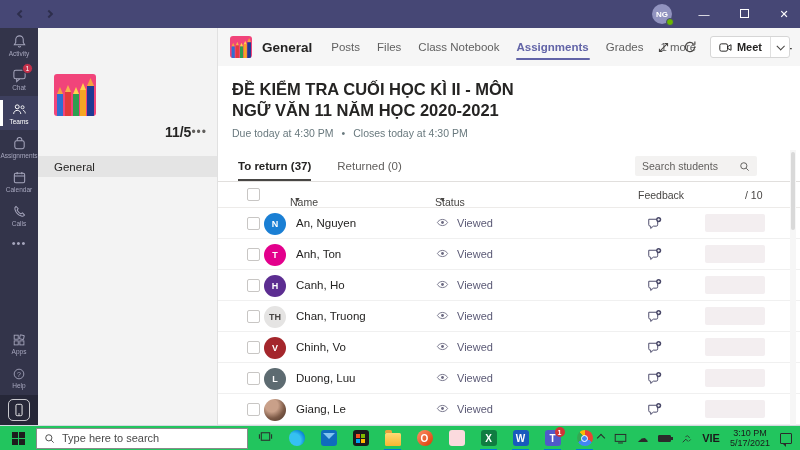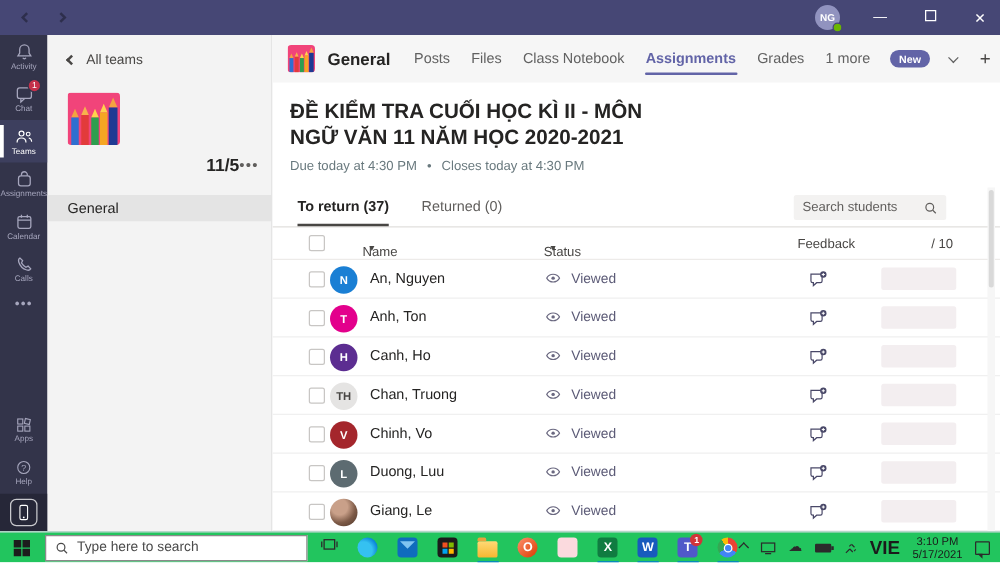--- a/index.html
+++ b/index.html
@@ -109,21 +109,21 @@
   .ic-excel{background:#107c41}
   .ic-word{background:#185abd}
   .ic-teams{background:#5059c9;position:relative}
   .tb-badge{position:absolute;top:-3px;right:-4px;width:10px;height:10px;border-radius:50%;background:#d13438;color:#fff;font-size:7px;font-weight:bold;display:flex;align-items:center;justify-content:center}
   .ic-chrome{border-radius:50%;background:conic-gradient(#ea4335 0 33%,#4285f4 33% 66%,#34a853 66% 89%,#fbbc05 89% 100%);position:relative}
   .ic-chrome::after{content:"";position:absolute;inset:4.5px;border-radius:50%;background:#4285f4;border:1.5px solid #fff}
   .tray{margin-left:auto;display:flex;align-items:center;gap:10px;padding-right:8px;color:#1b1b1b}
   .tray-ico{font-size:11px;line-height:1;color:#2b2b2b}
   .battery{width:13px;height:7px;border:1px solid #2b2b2b;border-radius:1px;position:relative;background:#2b2b2b}
   .battery::after{content:"";position:absolute;right:-3px;top:1.5px;width:2px;height:3px;background:#2b2b2b}
-  .lang{font-size:15px;font-weight:bold}
+  .lang{font-size:11px;font-weight:bold}
   .clock{font-size:9px;text-align:center;line-height:10px}
   .action-center{width:12px;height:11px;border:1.2px solid #2b2b2b;border-radius:1px;position:relative}
   .action-center::after{content:"";position:absolute;left:1px;bottom:-4px;border-left:4px solid transparent;border-right:0 solid transparent;border-top:4px solid #2b2b2b}
 </style>
 </head>
 <body>
 
 <div class="screen">
 
   <div class="titlebar">
@@ -208,24 +208,20 @@
       <span class="phone-frame">
         <svg width="10" height="14" viewBox="0 0 10 16">
             <rect x="1.5" y="1.5" width="7" height="13" rx="1.5" fill="none" stroke="#fff"></rect>
             <circle cx="5" cy="12.5" r=".8" fill="#fff"></circle>
           </svg>
       </span>
     </div>
   </div>
 
   <div class="teams-panel">
-    <div class="allteams">
-      <span class="chev chev-left" style="color:#484644"></span>
-      <span>All teams</span>
-    </div>
     <div class="team-img">
       <svg width="42" height="42" viewBox="0 0 42 42">
         <rect width="42" height="42" fill="#f1447a"></rect>
         <polygon points="3,20 9,20 6,13" fill="#f4a340"></polygon>
           <rect x="3" y="20" width="6" height="22" fill="#2f6fd0"></rect>
         <polygon points="11,18 17,18 14,11" fill="#f7b24c"></polygon>
           <rect x="11" y="18" width="6" height="24" fill="#e23b3b"></rect>
         <polygon points="19,20 25,20 22,13" fill="#ffd34d"></polygon>
           <rect x="19" y="20" width="6" height="22" fill="#2e9e4f"></rect>
         <polygon points="26,16 32,16 29,9" fill="#ffd34d"></polygon>
@@ -266,20 +262,41 @@
         <span class="ch-tab">Posts</span>
         <span class="ch-tab">Files</span>
         <span class="ch-tab">Class Notebook</span>
         <span class="ch-tab active">Assignments</span>
         <span class="ch-tab">Grades</span>
         <span class="ch-tab">1 more</span>
         <span class="new-pill">New</span>
         <span class="chev chev-down" style="color:#616161"></span>
         <span class="ch-plus">+</span>
       </div>
+      <div class="ch-actions">
+        <svg width="13" height="13" viewBox="0 0 16 16">
+            <path d="M3 13 L13 3 M9.5 3 H13 v3.5 M6.5 13 H3 v-3.5" stroke="#484644" stroke-width="1.3" fill="none"></path>
+          </svg>
+        <svg width="14" height="14" viewBox="0 0 16 16">
+            <path d="M13.3 8 a5.3 5.3 0 1 1 -1.5 -3.7" fill="none" stroke="#484644" stroke-width="1.3"></path>
+            <path d="M13.6 1.6 v3.2 h-3.2" fill="none" stroke="#484644" stroke-width="1.3"></path>
+          </svg>
+        <div class="meet-btn">
+          <span class="meet-main">
+            <svg width="13" height="11" viewBox="0 0 16 12">
+                <rect x="1" y="1.5" width="9.5" height="9" rx="2" fill="none" stroke="#252423" stroke-width="1.2"></rect>
+                <path d="M10.8 4.8 L14.8 2.6 v6.8 L10.8 7.2 z" fill="none" stroke="#252423" stroke-width="1.2"></path>
+              </svg>
+            <span>Meet</span>
+          </span>
+          <span class="meet-split">
+              <span class="chev chev-down"></span>
+            </span>
+        </div>
+      </div>
     </div>
 
     <div class="assign-head">
       <div class="assign-title">
         <div>ĐỀ KIỂM TRA CUỐI HỌC KÌ II - MÔN</div>
         <div>NGỮ VĂN 11 NĂM HỌC 2020-2021</div>
       </div>
       <div class="assign-meta">
         <span>Due today at 4:30 PM</span>
         <span>•</span>

